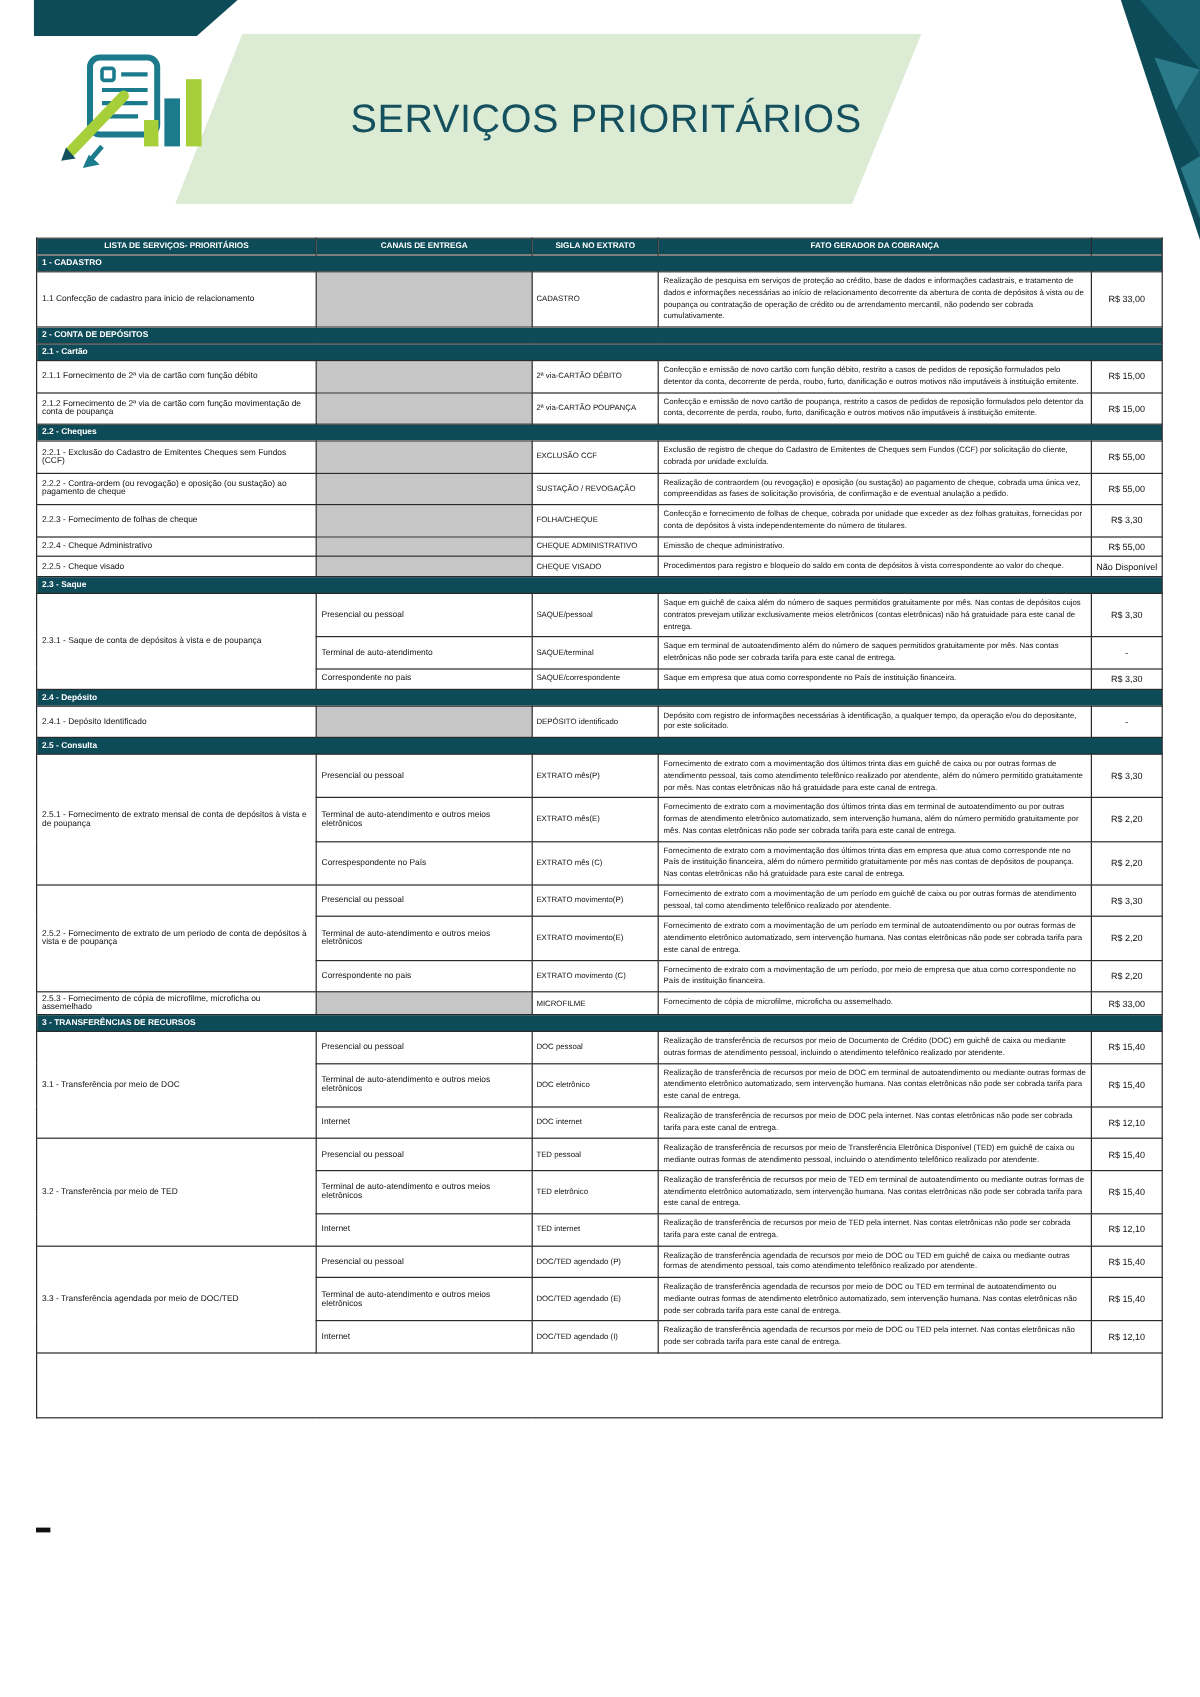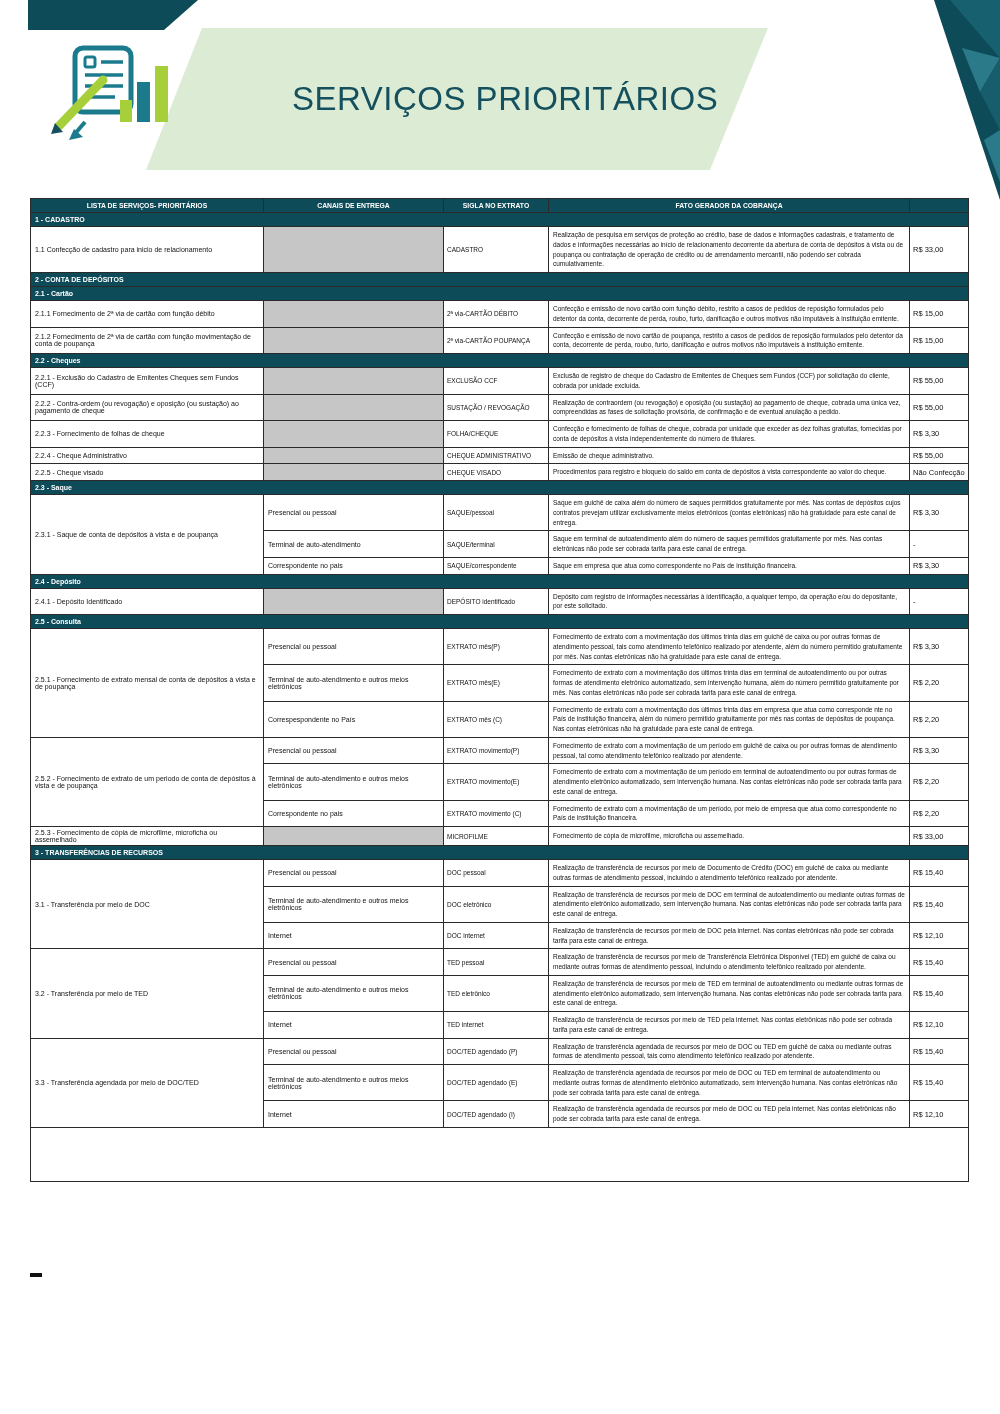--- a/index.html
+++ b/index.html
@@ -44,21 +44,21 @@
   }
   td.section {
     background: #0e4b59; color: #fff; font-size: 7px; font-weight: 700;
     padding: 3px 4px; text-align: left;
   }
   td.svc   { font-size: 7px;   padding: 2px 4px; }
   td.chan  { font-size: 7px;   padding: 2px 4px; }
   td.chan.gray { background: #c6c6c6; }
   td.sigla { font-size: 6.5px; padding: 2px 3px; }
   td.fato  { font-size: 6.5px; line-height: 1.5; padding: 3px 4px; text-align: left; }
-  td.price { font-size: 7.5px; text-align: left; padding: 2px 3px; white-space: nowrap; }
+  td.price { font-size: 7.5px; text-align: center; padding: 2px 3px; white-space: nowrap; }
   td.spacer { height: 54px; }
   .bottom-dash {
     position: absolute; left: 30px; top: 1273px; width: 12px; height: 4px; background: #111;
   }
 </style>
 </head>
 <body>
 
 <div class="deco-topleft"></div>
 <div class="banner"></div>
@@ -168,21 +168,21 @@
         <td class="chan gray"></td>
         <td class="sigla">CHEQUE ADMINISTRATIVO</td>
         <td class="fato">Emissão de cheque administrativo.</td>
         <td class="price">R$ 55,00</td>
       </tr>
       <tr>
         <td class="svc" rowspan="1">2.2.5 - Cheque visado</td>
         <td class="chan gray"></td>
         <td class="sigla">CHEQUE VISADO</td>
         <td class="fato">Procedimentos para registro e bloqueio do saldo em conta de depósitos à vista correspondente ao valor do cheque.</td>
-        <td class="price">Não Confecção</td>
+        <td class="price">Não Disponível</td>
       </tr>
       <tr>
         <td class="section" colspan="5">2.3 - Saque</td>
       </tr>
       <tr>
         <td class="svc" rowspan="3">2.3.1 - Saque de conta de depósitos à vista e de poupança</td>
         <td class="chan">Presencial ou pessoal</td>
         <td class="sigla">SAQUE/pessoal</td>
         <td class="fato">Saque em guichê de caixa além do número de saques permitidos gratuitamente por mês. Nas contas de depósitos cujos contratos prevejam utilizar exclusivamente meios eletrônicos (contas eletrônicas) não há gratuidade para este canal de entrega.</td>
         <td class="price">R$ 3,30</td>

